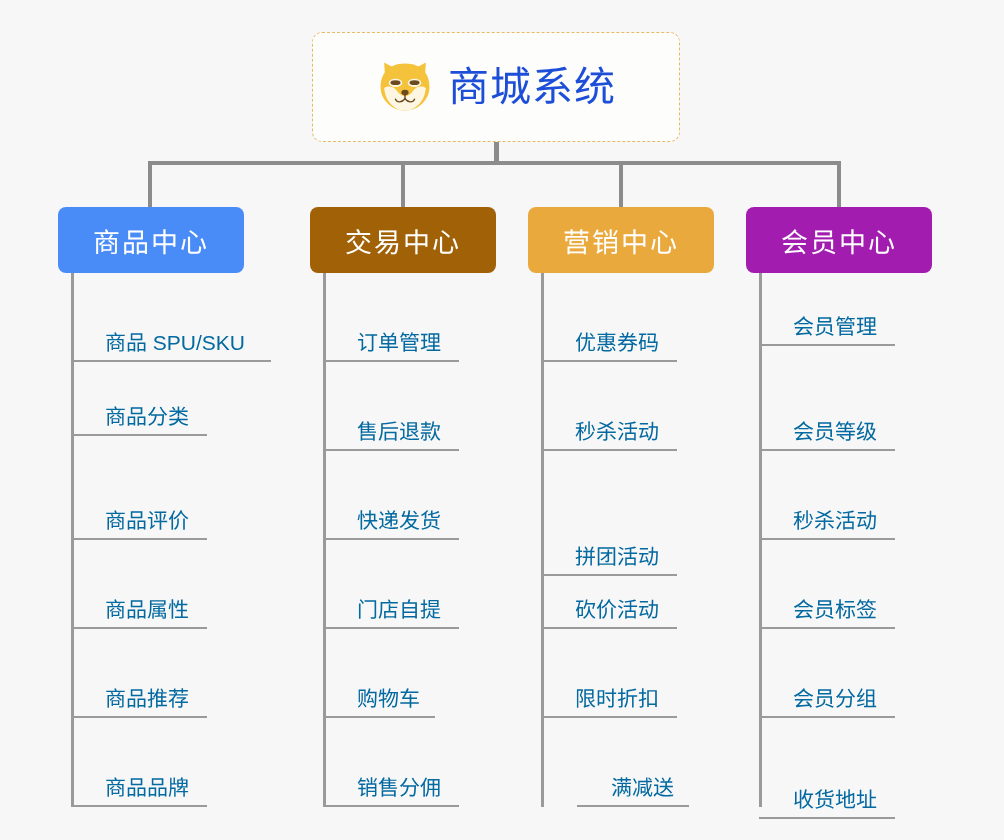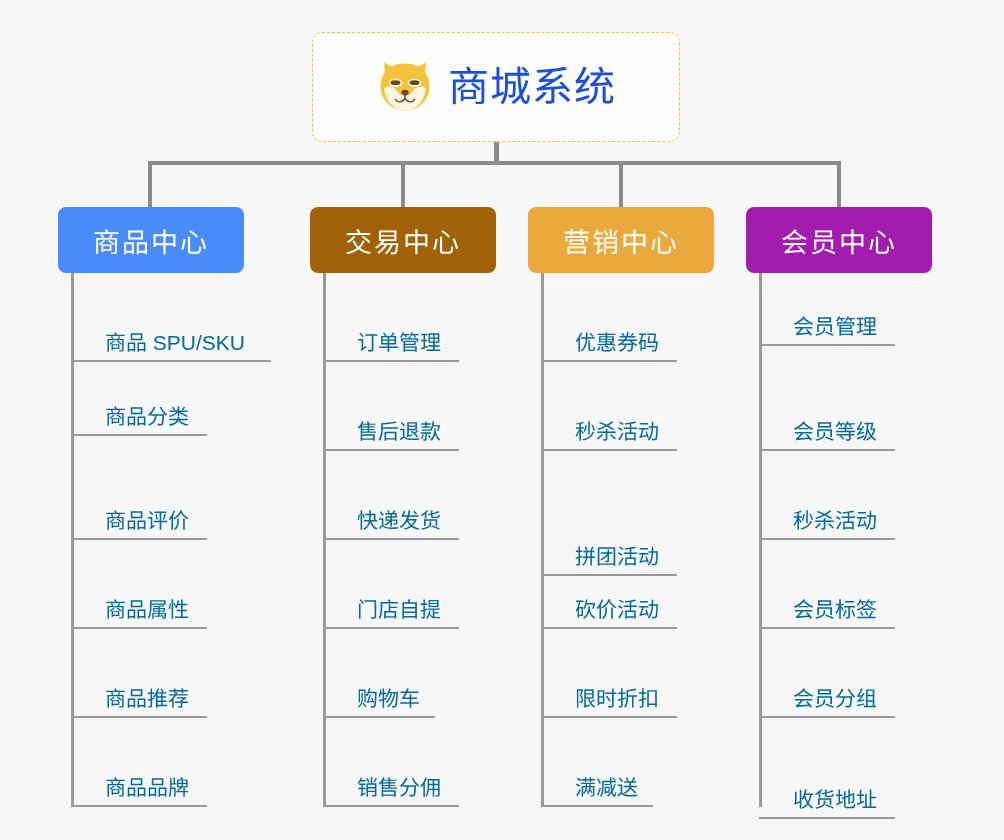--- a/index.html
+++ b/index.html
@@ -226,21 +226,21 @@
         <div class="leaf-rule" style="background: rgb(154, 154, 154); width: 136px;"></div>
       </div>
       <div class="leaf" style="top: 333px; width: 140px;">
         <span class="leaf-label">砍价活动</span>
         <div class="leaf-rule" style="background: rgb(154, 154, 154); width: 136px;"></div>
       </div>
       <div class="leaf" style="top: 422px; width: 140px;">
         <span class="leaf-label">限时折扣</span>
         <div class="leaf-rule" style="background: rgb(154, 154, 154); width: 136px;"></div>
       </div>
-      <div class="leaf" style="top: 511px; width: 116px;">
+      <div class="leaf" style="top: 511px; width: 116px; margin-left: 36px;">
         <span class="leaf-label">满减送</span>
         <div class="leaf-rule" style="background: rgb(154, 154, 154); width: 112px;"></div>
       </div>
     </div>
   <div class="branch" id="branch-3" style="left:746px;">
       <div class="branch-head" style="background: #a21caf;">
         <span>会员中心</span>
       </div>
       <div class="branch-spine" style="background: rgb(154, 154, 154); height: 534px;"></div>
       <div class="leaf" style="top: 50px; width: 140px; padding-left: 36px;">

